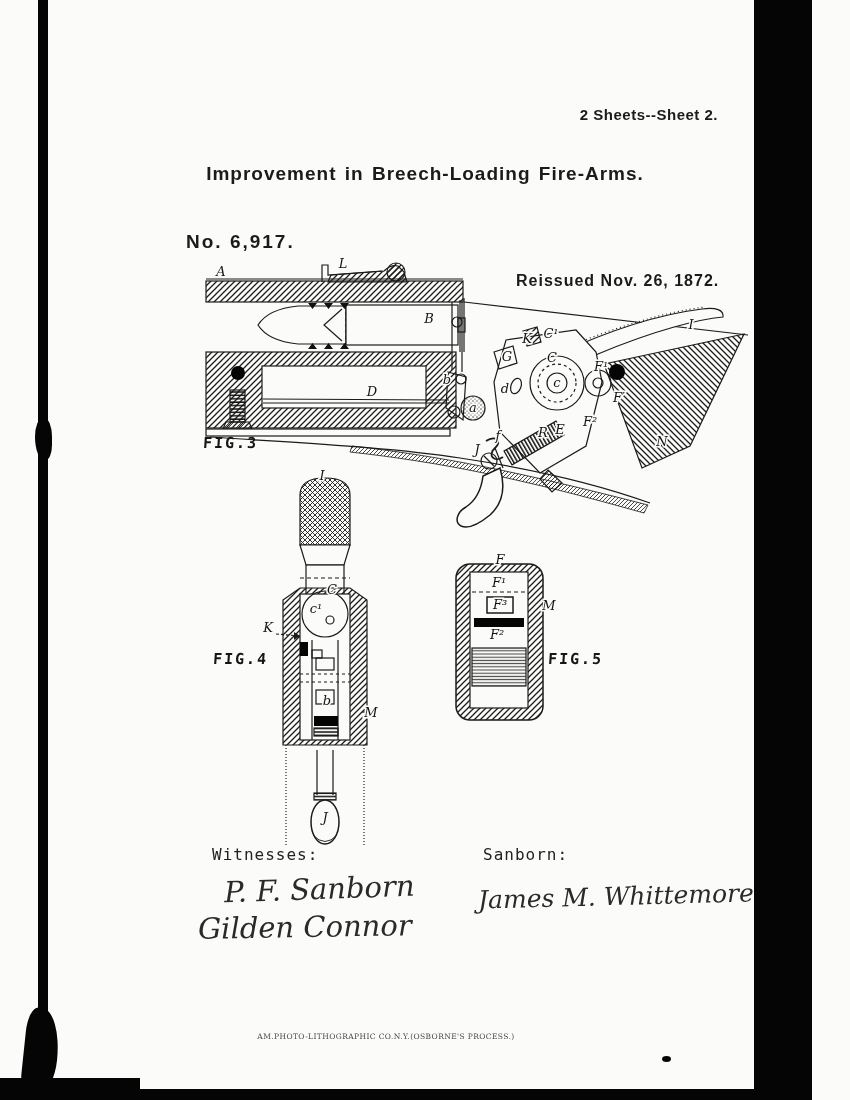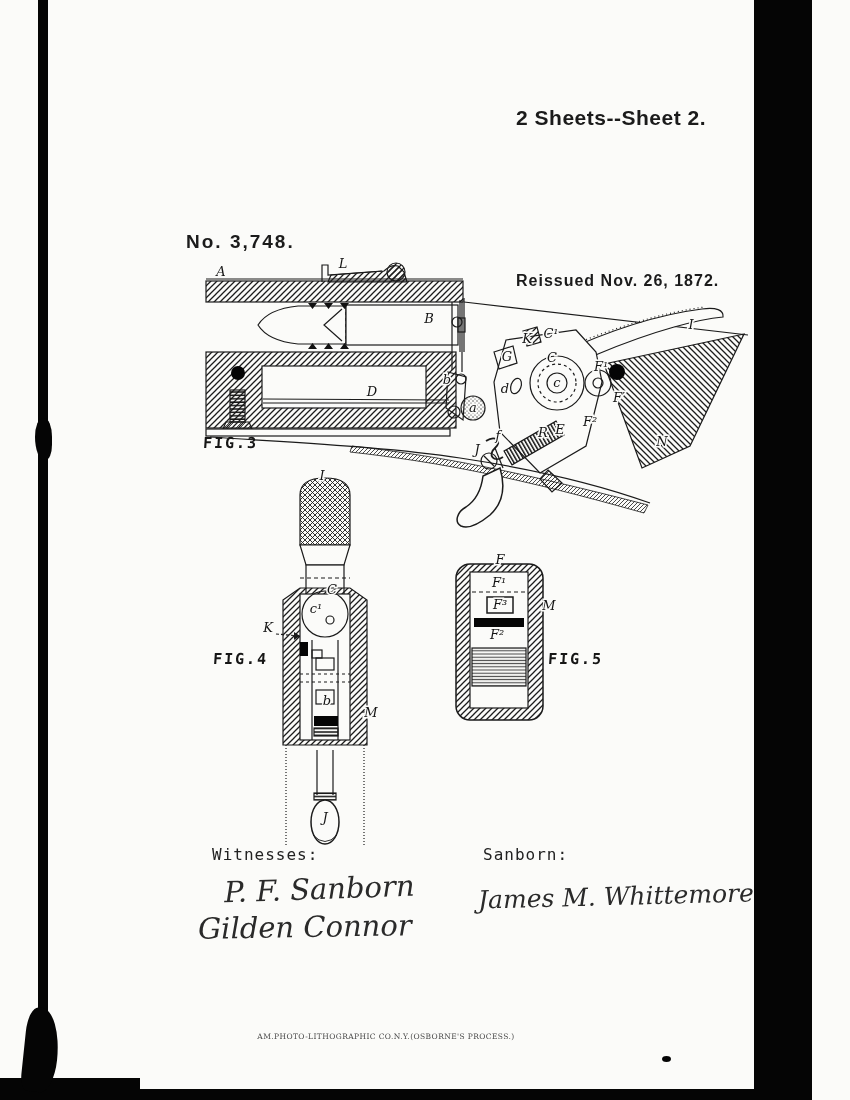--- a/index.html
+++ b/index.html
@@ -1,21 +1,21 @@
 <!DOCTYPE html>
 <html><head>
 <meta charset="utf-8">
 <style>
   html,body{margin:0;padding:0;background:#e8e8e8;}
   .page{position:relative;width:850px;height:1100px;background:#fbfbf9;overflow:hidden;
         font-family:"Liberation Sans",sans-serif;color:#1b1b1b;}
   .abs{position:absolute;}
   .artifact{position:absolute;background:#050505;}
   
-  .sheet-info{top:106px;right:144px;font-size:21px;font-weight:700;letter-spacing:.5px;}
+  .sheet-info{top:106px;right:132px;font-size:15px;font-weight:700;letter-spacing:.5px;}
   .author{top:131px;left:0;width:850px;text-align:center;font-size:19px;font-weight:700;
           letter-spacing:2px;word-spacing:4px;}
   .title{top:163px;left:0;width:850px;text-align:center;font-size:19px;font-weight:700;
          letter-spacing:1px;word-spacing:2px;}
   .patent-no{top:231px;left:186px;font-size:19px;font-weight:700;letter-spacing:2px;}
   .reissue{top:232px;left:516px;font-size:16px;font-weight:700;letter-spacing:1px;margin-top:40px;}
   
   .hand{font-family:"DejaVu Sans Mono",monospace;font-size:16px;letter-spacing:1px;color:#222;}
   .wit-head{top:845px;left:212px;}
   .inv-head{top:845px;left:483px;}
@@ -41,21 +41,22 @@
 
   <div class="artifact" style="left:38px;top:0;width:10px;height:1100px;"></div>
   <div class="artifact" style="left:35px;top:418px;width:17px;height:42px;border-radius:50% 50% 40% 60%;"></div>
   <div class="artifact" style="left:754px;top:0;width:58px;height:1100px;"></div>
   <div class="artifact" style="left:130px;top:1089px;width:682px;height:11px;"></div>
   <div class="artifact" style="left:0;top:1078px;width:140px;height:22px;"></div>
   <div class="artifact" style="left:24px;top:1008px;width:34px;height:84px;border-radius:30% 60% 40% 20%;transform:rotate(6deg);"></div>
   <div class="artifact" style="left:662px;top:1056px;width:9px;height:6px;border-radius:50%;"></div>
 
   <div class="abs sheet-info">2 Sheets--Sheet 2.</div>
-  <div class="abs patent-no">No. 3,748.</div>
+  <div class="abs title">Improvement in Breech-Loading Fire-Arms.</div>
+  <div class="abs patent-no">No. 6,917.</div>
   <div class="abs reissue">Reissued Nov. 26, 1872.</div>
 
   <svg class="drawing" viewBox="0 0 850 1100">
     <defs>
       <pattern id="hatch" patternUnits="userSpaceOnUse" width="6" height="6">
         <path d="M-1,7 L7,-1 M-1,13 L13,-1 M-4,4 L4,-4" stroke="#1c1c1c" stroke-width="1.3"></path>
       </pattern>
       <pattern id="hatchB" patternUnits="userSpaceOnUse" width="6" height="6">
         <path d="M-1,-1 L7,7 M-4,2 L4,10 M2,-4 L10,4" stroke="#1c1c1c" stroke-width="1.3"></path>
       </pattern>

